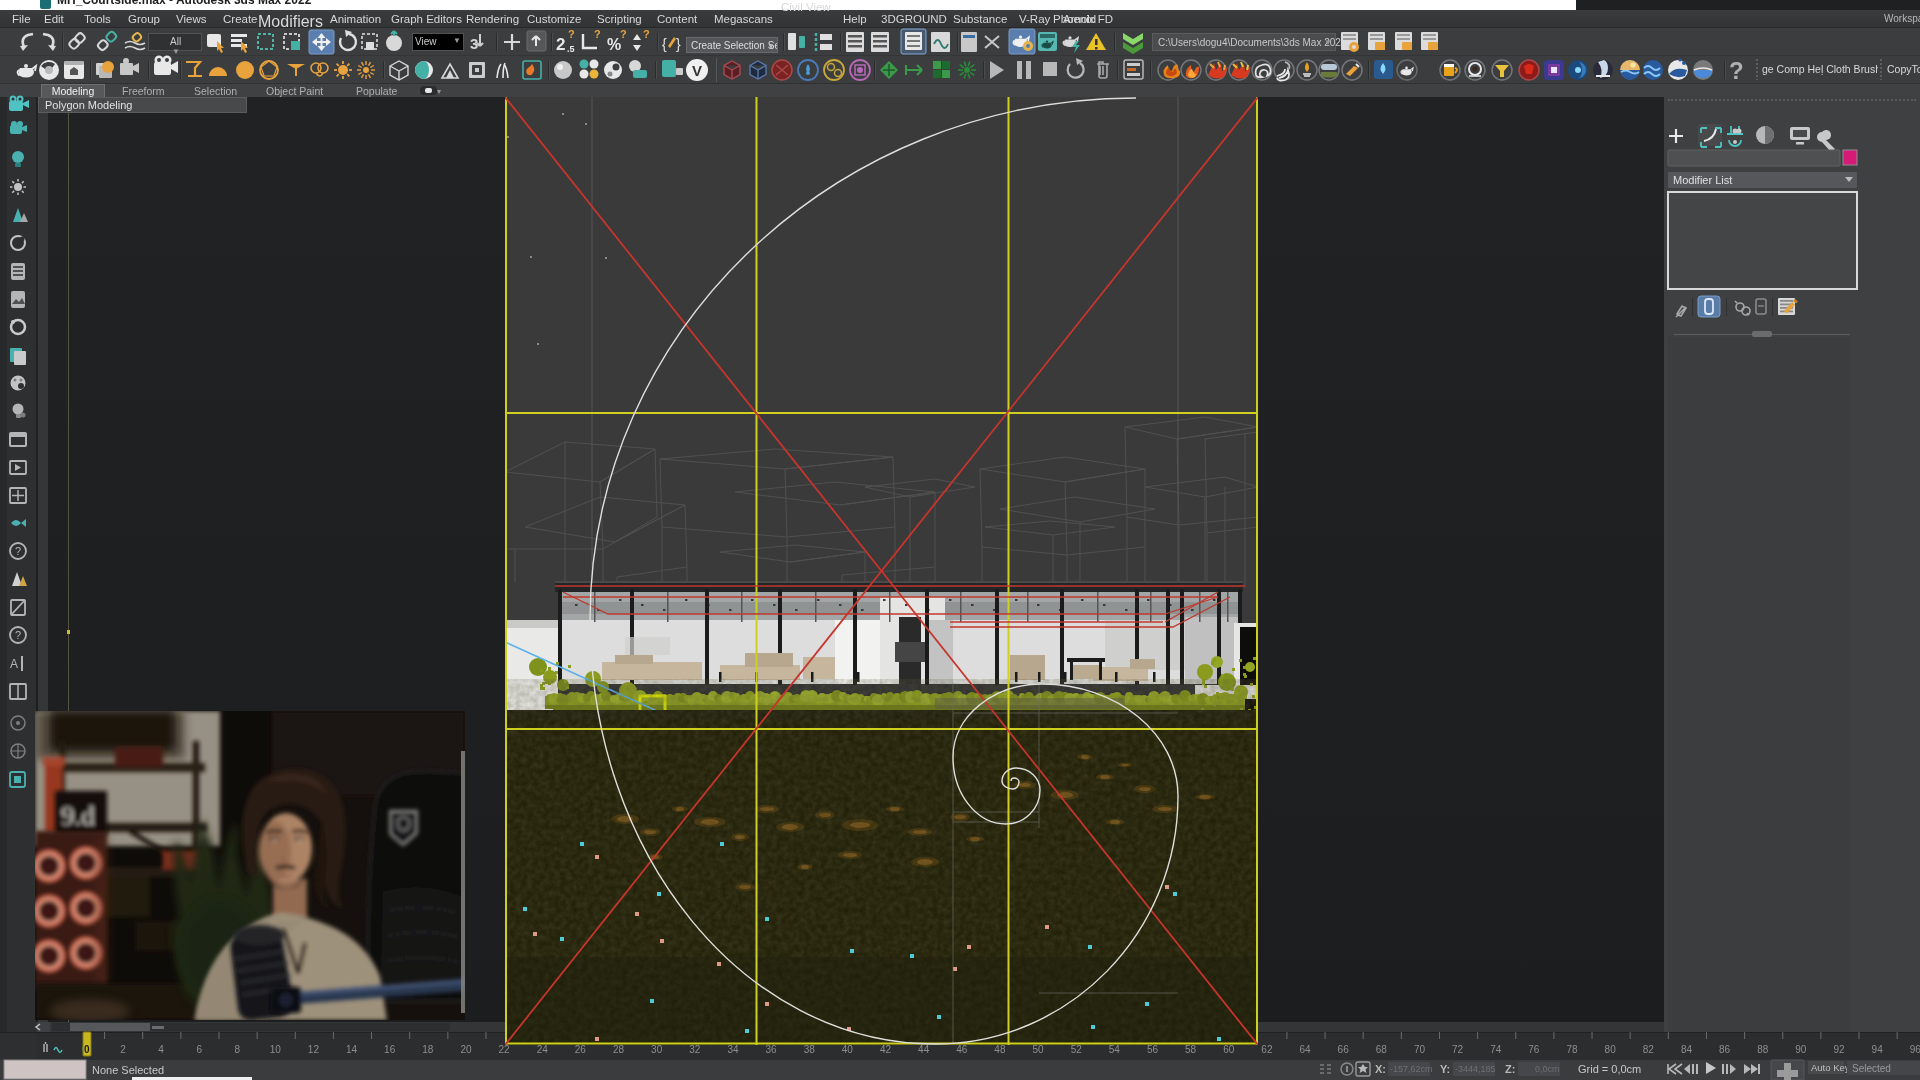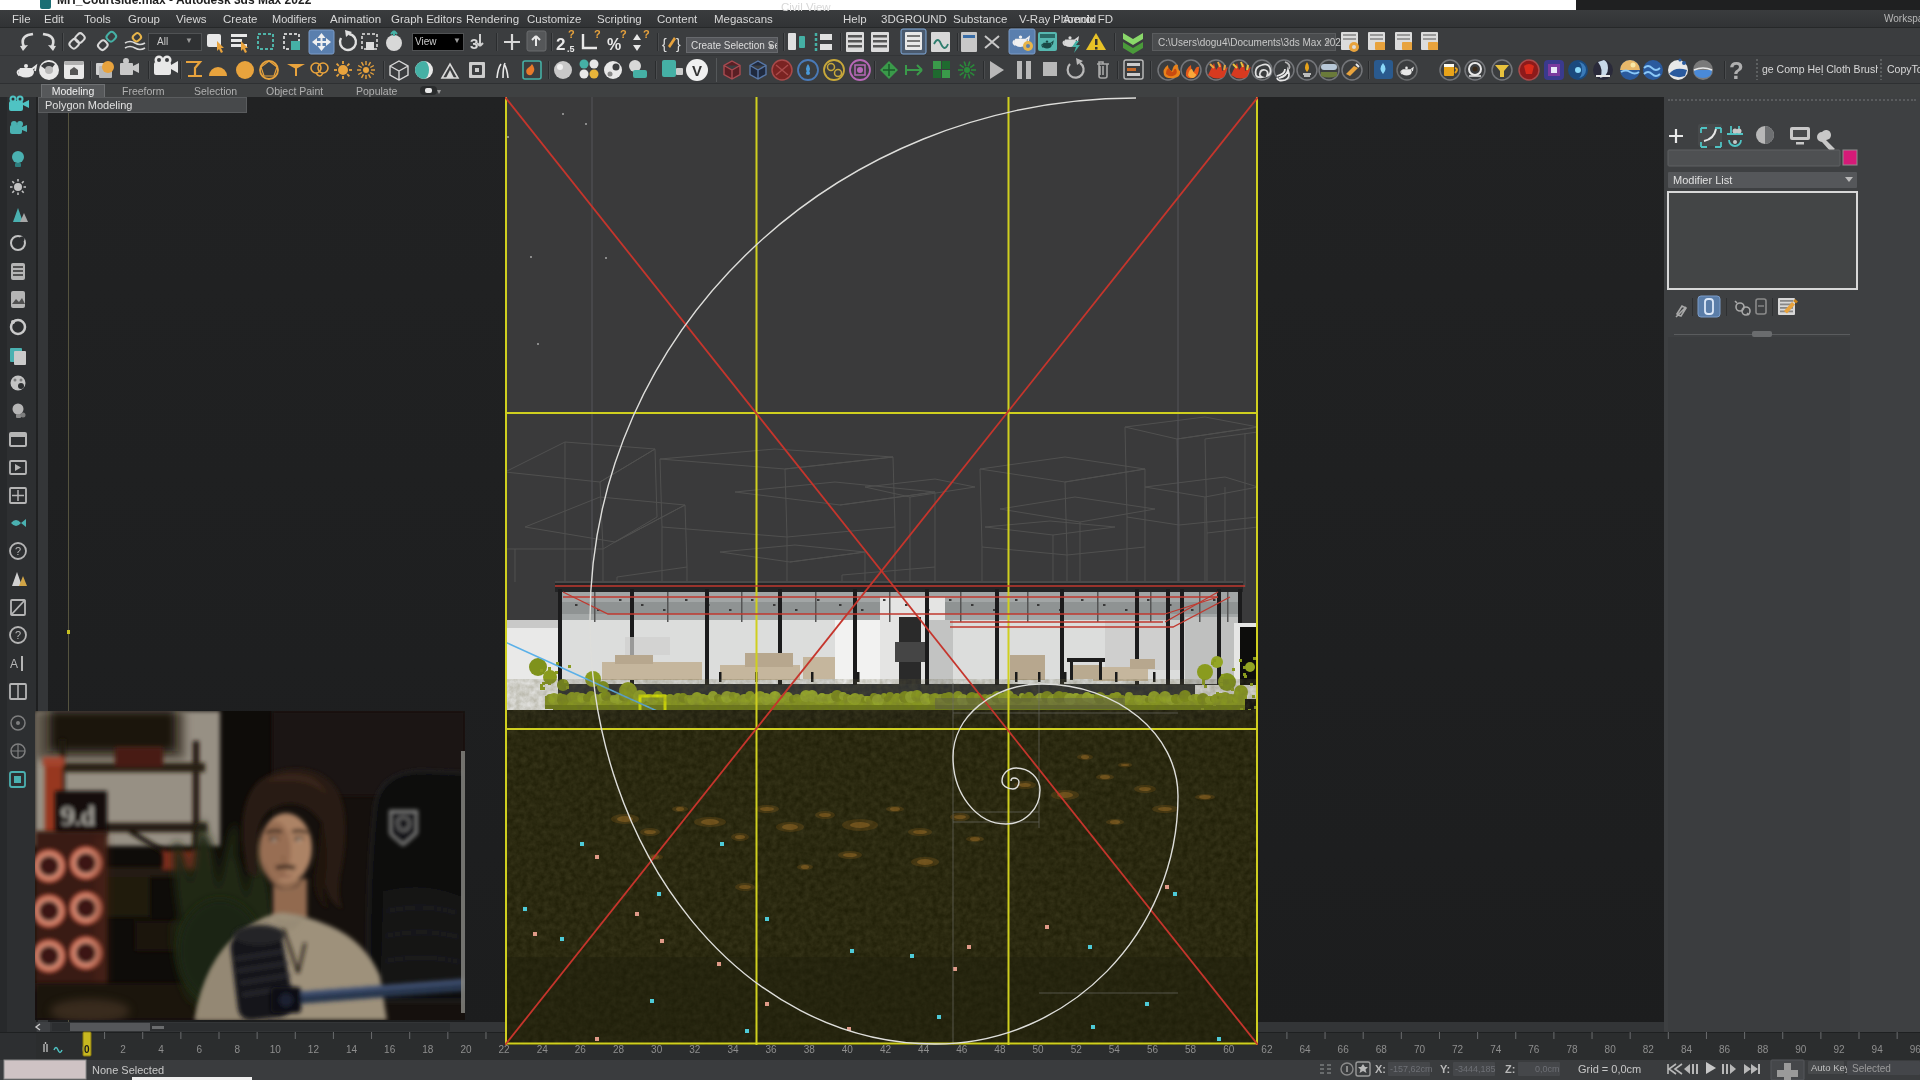--- a/index.html
+++ b/index.html
@@ -35,21 +35,21 @@
 <div class="abs" style="left:0;top:1032px;width:1920px;height:28px;background:#2b2d2e;border-top:1px solid #1e2021">
     <div class="abs" style="left:0;top:0;width:36px;height:28px;background:#2d2f31"></div>
   </div>
 <div class="abs" style="left:0;top:1060px;width:1920px;height:20px;background:#3a3c3e"></div>
 <div class="abs" style="left:12px;top:13px;color:#d8d8d8;font-size:11.5px">File</div>
 <div class="abs" style="left:44px;top:13px;color:#d8d8d8;font-size:11.5px">Edit</div>
 <div class="abs" style="left:84px;top:13px;color:#d8d8d8;font-size:11.5px">Tools</div>
 <div class="abs" style="left:128px;top:13px;color:#d8d8d8;font-size:11.5px">Group</div>
 <div class="abs" style="left:176px;top:13px;color:#d8d8d8;font-size:11.5px">Views</div>
 <div class="abs" style="left:223px;top:13px;color:#d8d8d8;font-size:11.5px">Create</div>
-<div class="abs" style="left:272px;top:13px;color:#d8d8d8;font-size:11px">Modifiers</div>
+<div class="abs" style="left:258px;top:13px;color:#d8d8d8;font-size:16px">Modifiers</div>
 <div class="abs" style="left:330px;top:13px;color:#d8d8d8;font-size:11.5px">Animation</div>
 <div class="abs" style="left:391px;top:13px;color:#d8d8d8;font-size:11.5px">Graph Editors</div>
 <div class="abs" style="left:466px;top:13px;color:#d8d8d8;font-size:11.5px">Rendering</div>
 <div class="abs" style="left:527px;top:13px;color:#d8d8d8;font-size:11.5px">Customize</div>
 <div class="abs" style="left:597px;top:13px;color:#d8d8d8;font-size:11.5px">Scripting</div>
 <div class="abs" style="left:657px;top:13px;color:#d8d8d8;font-size:11.5px">Content</div>
 <div class="abs" style="left:714px;top:13px;color:#d8d8d8;font-size:11.5px">Megascans</div>
 <div class="abs" style="left:781px;top:1px;color:#d8d8d8;font-size:11.5px">Civil View</div>
 <div class="abs" style="left:843px;top:13px;color:#d8d8d8;font-size:11.5px">Help</div>
 <div class="abs" style="left:881px;top:13px;color:#d8d8d8;font-size:11.5px">3DGROUND</div>
@@ -59,21 +59,21 @@
 <div class="abs" style="left:1053px;top:13px;color:#d8d8d8;font-size:11.5px">Phoenix FD</div>
 <div class="abs" style="left:1884px;top:13px;color:#b8b8b8;font-size:10px">Workspace</div>
 <div class="abs" style="left:41px;top:84px;width:64px;height:17px;background:#56585a;border:1px solid #6e7072;border-bottom:none;color:#f0f0f0;font-size:10.5px;text-align:center">Modeling</div>
 <div class="abs" style="left:122px;top:85px;color:#b0b0b0;font-size:10.5px">Freeform</div>
 <div class="abs" style="left:194px;top:85px;color:#b0b0b0;font-size:10.5px">Selection</div>
 <div class="abs" style="left:266px;top:85px;color:#b0b0b0;font-size:10.5px">Object Paint</div>
 <div class="abs" style="left:356px;top:85px;color:#b0b0b0;font-size:10.5px">Populate</div>
 <div class="abs" style="left:420px;top:86px;width:17px;height:9px;background:#2a2c2d;border-radius:4px"></div>
 <div class="abs" style="left:425px;top:88px;width:7px;height:5px;background:#e8e8e8;border-radius:2px"></div>
 <div class="abs" style="left:38px;top:97px;width:209px;height:16px;background:#47494b;border:1px solid #5a5c5e;color:#e0e0e0;font-size:11px;padding:1px 6px">Polygon Modeling</div>
-<div class="abs" style="left:148px;top:33px;width:54px;height:18px;background:#2f3133;border:1px solid #505254;color:#ccc;font-size:10px;padding:2px 8px">All<span style="float:right;color:#999;font-size:8px">▼</span></div>
+<div class="abs" style="left:148px;top:33px;width:54px;height:18px;background:#2f3133;border:1px solid #505254;color:#ccc;font-size:10px;padding:2px 21px">All<span style="float:right;color:#999;font-size:8px">▼</span></div>
 <div class="abs" style="left:412px;top:33px;width:52px;height:18px;background:#000000;border:1px solid #505254;color:#ccc;font-size:10px;padding:2px 2px">View<span style="float:right;color:#999;font-size:8px">▼</span></div>
 <div class="abs" style="left:686px;top:37px;width:92px;height:16px;background:#54565a;border:1px solid #67696d;color:#ddd;font-size:10px;padding:2px 4px;white-space:nowrap;overflow:hidden">Create Selection Se<span style="position:absolute;right:2px;top:4px;color:#bbb;font-size:8px">▼</span></div>
 <div class="abs" style="left:1152px;top:33px;width:184px;height:18px;background:#4a4c4e;border:1px solid #5a5c5e;color:#c8c8c8;font-size:10px;padding:3px 5px;white-space:nowrap">C:\Users\dogu4\Documents\3ds Max 2022<span style="position:absolute;right:3px;top:4px;color:#999;font-size:8px">▼</span></div>
 <div class="abs" style="left:1762px;top:63px;width:116px;height:14px;color:#d8d8d8;font-size:10.5px;white-space:nowrap;overflow:hidden">ge Comp Heḷ Cloth Brushes</div>
 <div class="abs" style="left:1887px;top:63px;width:33px;height:14px;color:#d8d8d8;font-size:10.5px">CopyTo</div>
 <svg class="abs" style="left:0;top:0" width="1920" height="1080" viewBox="0 0 1920 1080">
     <rect x="62" y="33" width="1" height="18" fill="#2a2c2e"></rect>
     <rect x="63" y="33" width="1" height="18" fill="#4a4c4e"></rect>
     <path d="M24 47 Q20 38 28 35 L33 34" fill="none" stroke="#dcdcdc" stroke-width="2.6" stroke-linecap="butt"></path>
     <path d="M20 46 l8 -1 l-5 6 z" fill="#dcdcdc"></path>

